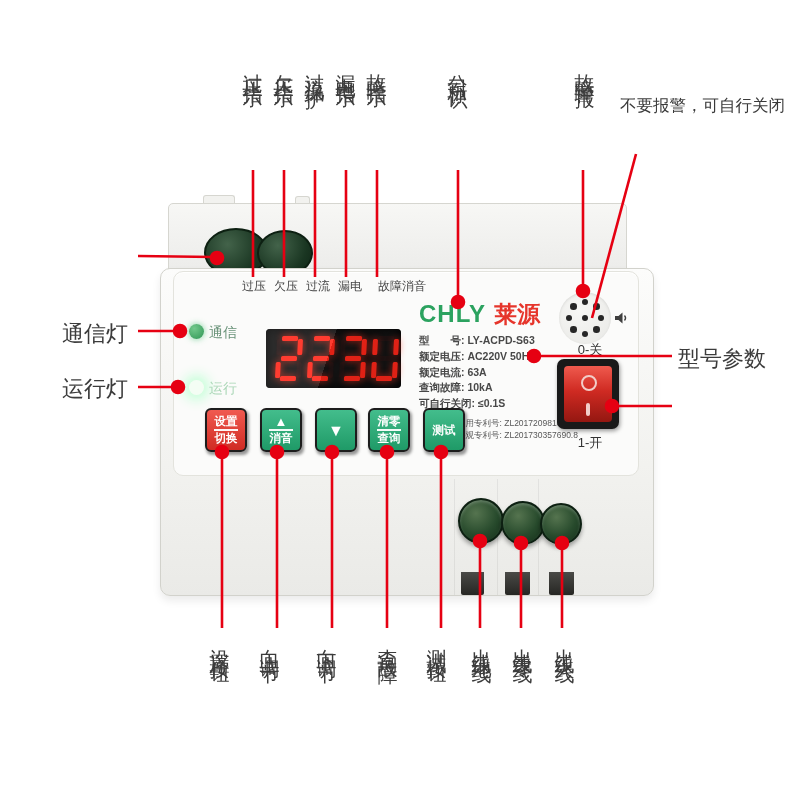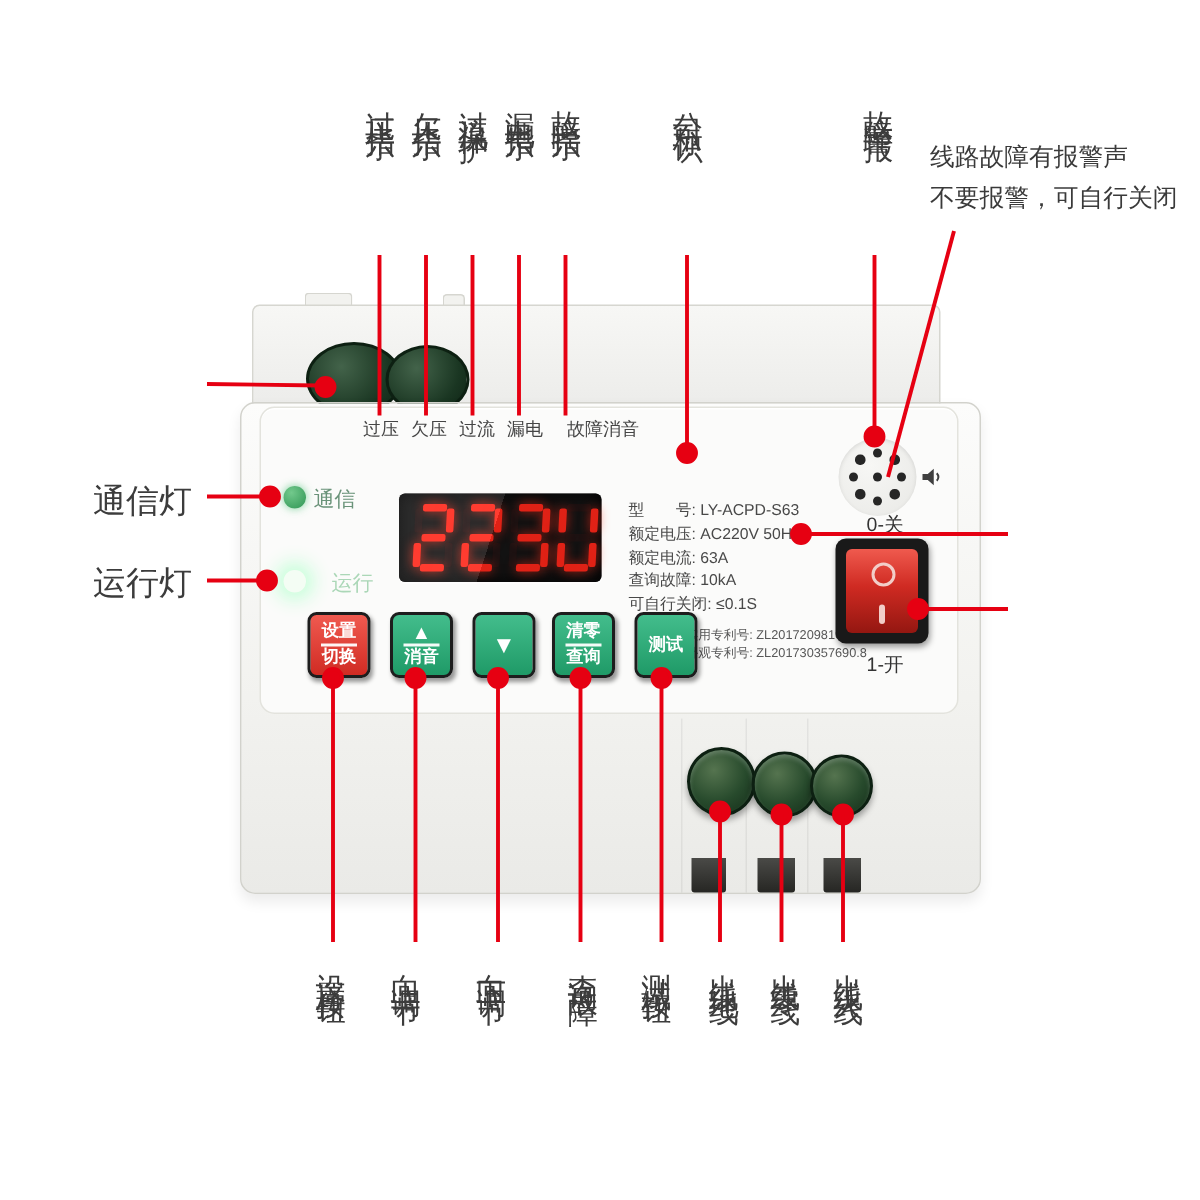--- a/index.html
+++ b/index.html
@@ -38,39 +38,39 @@
   .ind-label{font-size:12px;color:#454545;display:block;}
   .ind-led{width:14px;height:14px;border-radius:50%;margin:5px auto 0;
            background:radial-gradient(circle at 35% 30%,#6a6a6a,#3b3b3b);}
   .ind-led.lit{background:radial-gradient(circle at 35% 30%,#7ccb93,#35955a);box-shadow:0 0 6px rgba(90,200,130,.8);}
 
   .sled{position:absolute;width:15px;height:15px;border-radius:50%;}
   .sled.comm{left:28px;top:55px;background:radial-gradient(circle at 35% 30%,#72c98c,#2f9554);box-shadow:0 0 6px rgba(90,200,130,.8);}
   .sled.run{left:28px;top:111px;background:#f4fdf4;box-shadow:0 0 12px 5px rgba(195,255,215,.95);}
   .sled-label{position:absolute;font-size:14px;}
   .sled-label.comm{left:48px;top:55px;color:#6a9379;}
-  .sled-label.run{left:60px;top:111px;color:#abd7b7;font-family:Liberation Mono, monospace;}
+  .sled-label.run{left:48px;top:111px;color:#abd7b7;font-family:Liberation Mono, monospace;}
 
   .display{position:absolute;left:105px;top:60px;width:135px;height:59px;background:#141414;
            border-radius:4px;box-shadow:inset 0 0 10px #000,0 1px 1px rgba(255,255,255,.7);}
   .display::after{content:'';position:absolute;inset:0;border-radius:4px;
            background:linear-gradient(108deg,rgba(255,255,255,.10) 0 46%,rgba(0,0,0,.12) 46%);}
   .digits{display:flex;gap:6px;padding:7px 0 0 10px;}
   .digit{position:relative;width:26px;height:45px;transform:skewX(-3deg);}
   .seg{position:absolute;background:#321414;opacity:.4;border-radius:1.5px;}
   .seg.h{width:16px;height:5px;left:5px;}
   .seg.v{width:5px;height:16px;}
   .seg.a{top:0;}.seg.g{top:20px;}.seg.d{bottom:0;}
   .seg.f{left:0;top:3px;}.seg.b{right:0;top:3px;}.seg.e{left:0;bottom:3px;}.seg.c{right:0;bottom:3px;}
   .seg.on{background:#ff2619;opacity:1;box-shadow:0 0 7px rgba(255,45,25,.75);}
 
   .logo{position:absolute;left:258px;top:30px;white-space:nowrap;}
   .logo .mk{font-size:24px;font-weight:bold;color:#2ba25f;letter-spacing:1px;}
   .logo .nm{font-size:23px;font-weight:bold;color:#e6352b;margin-left:8px;}
-  .specs{position:absolute;left:258px;top:64px;font-size:10.5px;line-height:15.8px;color:#484848;}
+  .specs{position:absolute;left:258px;top:64px;font-size:10.5px;line-height:15.8px;color:#484848;font-weight:bold;}
   .specs span{display:block;}
   .patents{position:absolute;left:296px;top:148px;font-size:8.5px;line-height:12px;color:#585858;}
   .patents span{display:block;}
 
   .speaker{position:absolute;left:398px;top:23px;width:52px;height:52px;border-radius:50%;
            background:radial-gradient(circle at 40% 35%,#f7f7f5,#e8e8e5);box-shadow:inset 0 1px 3px rgba(0,0,0,.10);}
   .hole{position:absolute;width:6.5px;height:6.5px;border-radius:50%;background:#262626;}
   .spk-icon{position:absolute;left:452px;top:41px;width:16px;height:16px;}
 
   .sw-cap{position:absolute;width:62px;text-align:center;font-size:13px;color:#333;}
@@ -110,27 +110,27 @@
 
   <div class="vlabel top" style="left:240px">过压指示</div>
   <div class="vlabel top" style="left:271px">欠压指示</div>
   <div class="vlabel top" style="left:302px">过流保护</div>
   <div class="vlabel top" style="left:333px">漏电指示</div>
   <div class="vlabel top" style="left:364px">故障指示</div>
   <div class="vlabel top" style="left:445px">公司标识</div>
   <div class="vlabel top" style="left:572px">故障警报</div>
 
   <div class="note">
-    <div>线路故障有报警声</div>
     <div>不要报警，可自行关闭</div>
   </div>
 
   <div class="hlabel" style="left:62px;top:319px">通信灯</div>
   <div class="hlabel" style="left:62px;top:374px">运行灯</div>
 
+  <div class="hlabel" style="left:678px;top:344px">型号参数</div>
 
   <div class="vlabel bot" style="left:207px">设置按钮</div>
   <div class="vlabel bot" style="left:257px">向上调节</div>
   <div class="vlabel bot" style="left:314px">向下调节</div>
   <div class="vlabel bot" style="left:375px">查询故障</div>
   <div class="vlabel bot" style="left:424px">测试按钮</div>
   <div class="vlabel bot" style="left:469px">出线地线</div>
   <div class="vlabel bot" style="left:510px">出线零线</div>
   <div class="vlabel bot" style="left:552px">出线火线</div>
 
@@ -189,20 +189,23 @@
             <div class="seg b v on"></div>
             <div class="seg c v on"></div>
             <div class="seg d h on"></div>
             <div class="seg e v on"></div>
             <div class="seg f v on"></div>
             <div class="seg g h"></div>
           </div>
         </div>
     </div>
 
+    <div class="logo">
+      <span class="mk">CHLY</span><span class="nm">莱源</span>
+    </div>
     <div class="specs">
       <span>型　　号: LY-ACPD-S63</span>
       <span>额定电压: AC220V 50Hz</span>
       <span>额定电流:  63A</span>
       <span>查询故障:  10kA</span>
       <span>可自行关闭:  ≤0.1S</span>
     </div>
     <div class="patents">
       <span>实用专利号: ZL201720981013.0</span>
       <span>外观专利号: ZL201730357690.8</span>

